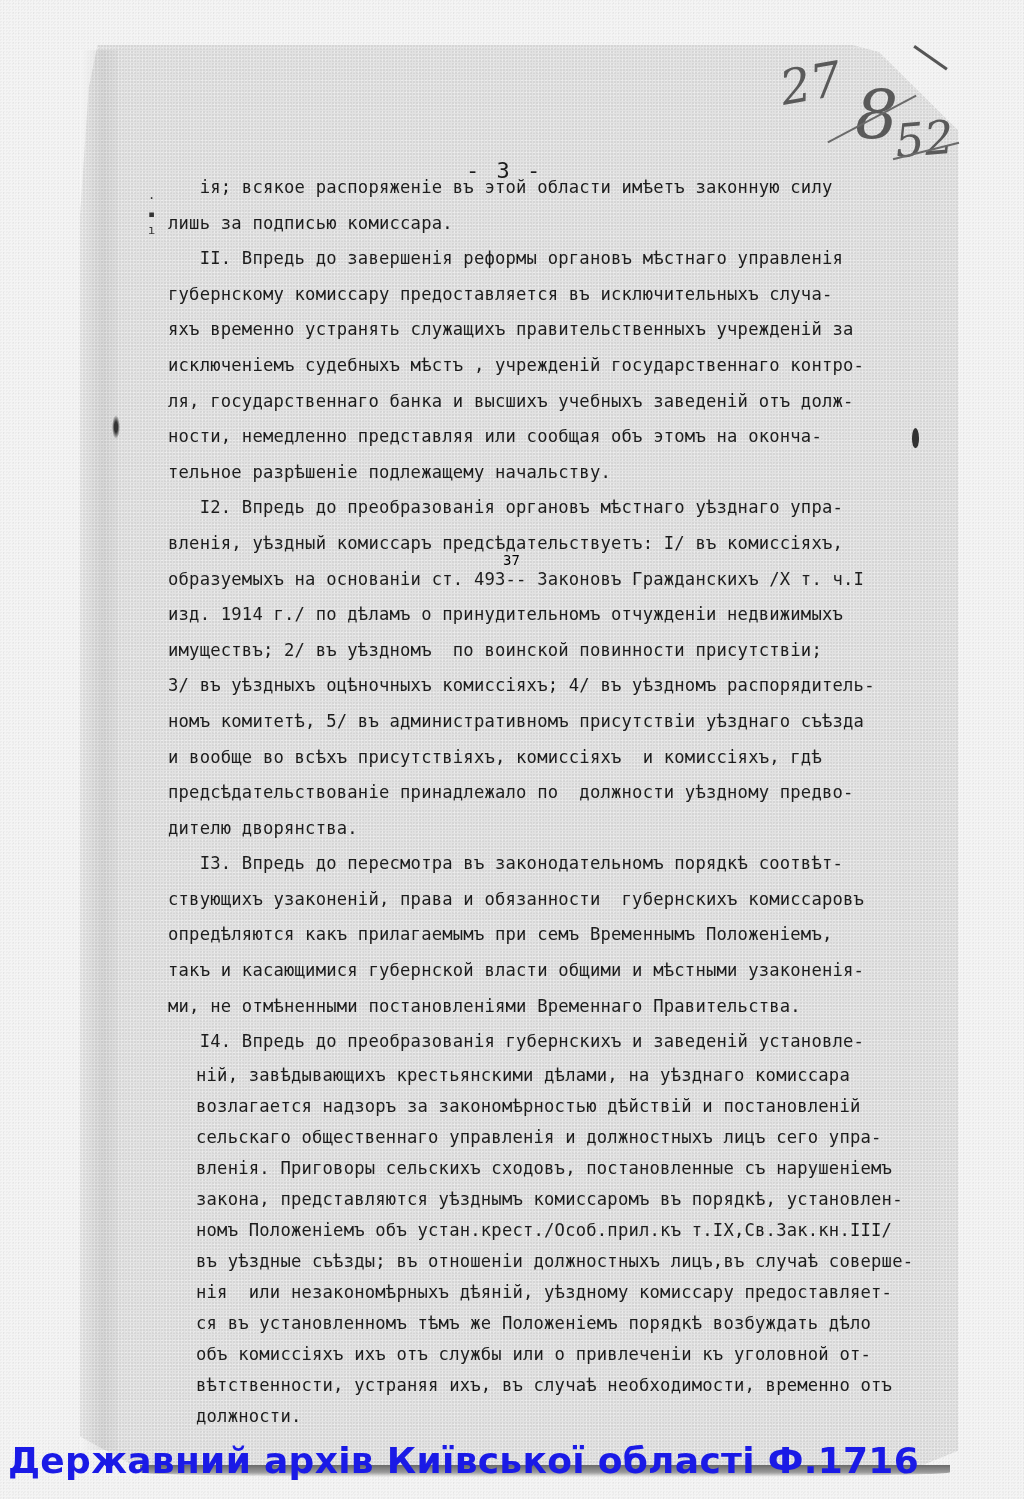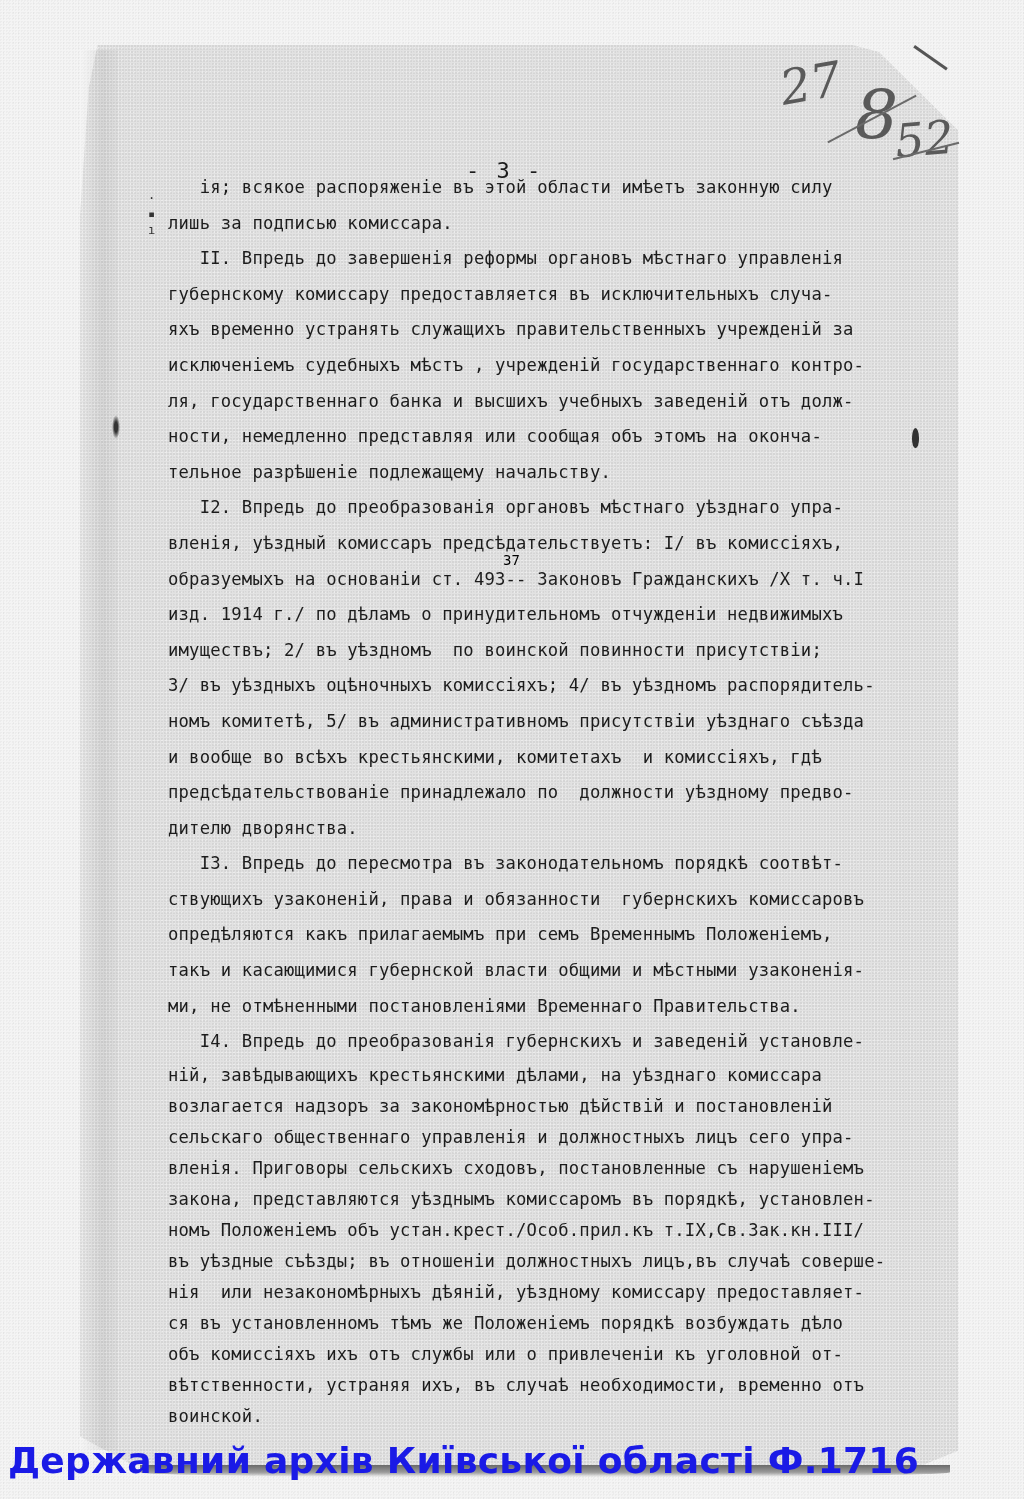--- a/index.html
+++ b/index.html
@@ -94,20 +94,21 @@
   }
   .line {
     display: block;
     height: 35.6px;
     line-height: 35.6px;
     white-space: pre;
   }
   .line.tight {
     height: 31px;
     line-height: 31px;
+    margin-left: 28px;
   }
   .superscript {
     position: absolute;
     left: 503px;
     top: 552px;
     font-size: 14px;
     color: #000000;
     font-family: "DejaVu Sans Mono", monospace;
   }
   .margin-marks {
@@ -178,38 +179,38 @@
   <span class="line">ля, государственнаго банка и высшихъ учебныхъ заведеній отъ долж-</span>
   <span class="line">ности, немедленно представляя или сообщая объ этомъ на оконча-</span>
   <span class="line">тельное разрѣшеніе подлежащему начальству.</span>
   <span class="line">   I2. Впредь до преобразованія органовъ мѣстнаго уѣзднаго упра-</span>
   <span class="line">вленія, уѣздный комиссаръ предсѣдательствуетъ: I/ въ комиссіяхъ,</span>
   <span class="line">образуемыхъ на основаніи ст. 493-- Законовъ Гражданскихъ /Х т. ч.I</span>
   <span class="line">изд. 1914 г./ по дѣламъ о принудительномъ отчужденіи недвижимыхъ</span>
   <span class="line">имуществъ; 2/ въ уѣздномъ  по воинской повинности присутствіи;</span>
   <span class="line">3/ въ уѣздныхъ оцѣночныхъ комиссіяхъ; 4/ въ уѣздномъ распорядитель-</span>
   <span class="line">номъ комитетѣ, 5/ въ административномъ присутствіи уѣзднаго съѣзда</span>
-  <span class="line">и вообще во всѣхъ крестьянскими, комитетахъ  и комиссіяхъ, гдѣ</span>
+  <span class="line">и вообще во всѣхъ присутствіяхъ, комиссіяхъ  и комиссіяхъ, гдѣ</span>
   <span class="line">предсѣдательствованіе принадлежало по  должности уѣздному предво-</span>
   <span class="line">дителю дворянства.</span>
   <span class="line">   I3. Впредь до пересмотра въ законодательномъ порядкѣ соотвѣт-</span>
   <span class="line">ствующихъ узаконеній, права и обязанности  губернскихъ комиссаровъ</span>
   <span class="line">опредѣляются какъ прилагаемымъ при семъ Временнымъ Положеніемъ,</span>
   <span class="line">такъ и касающимися губернской власти общими и мѣстными узаконенія-</span>
   <span class="line">ми, не отмѣненными постановленіями Временнаго Правительства.</span>
   <span class="line">   I4. Впредь до преобразованія губернскихъ и заведеній установле-</span>
   <span class="line tight">ній, завѣдывающихъ крестьянскими дѣлами, на уѣзднаго комиссара</span>
   <span class="line tight">возлагается надзоръ за закономѣрностью дѣйствій и постановленій</span>
   <span class="line tight">сельскаго общественнаго управленія и должностныхъ лицъ сего упра-</span>
   <span class="line tight">вленія. Приговоры сельскихъ сходовъ, постановленные съ нарушеніемъ</span>
   <span class="line tight">закона, представляются уѣзднымъ комиссаромъ въ порядкѣ, установлен-</span>
   <span class="line tight">номъ Положеніемъ объ устан.крест./Особ.прил.къ т.IX,Св.Зак.кн.III/</span>
   <span class="line tight">въ уѣздные съѣзды; въ отношеніи должностныхъ лицъ,въ случаѣ соверше-</span>
   <span class="line tight">нія  или незакономѣрныхъ дѣяній, уѣздному комиссару предоставляет-</span>
   <span class="line tight">ся въ установленномъ тѣмъ же Положеніемъ порядкѣ возбуждать дѣло</span>
   <span class="line tight">объ комиссіяхъ ихъ отъ службы или о привлеченіи къ уголовной от-</span>
   <span class="line tight">вѣтственности, устраняя ихъ, въ случаѣ необходимости, временно отъ</span>
-  <span class="line tight">воинской.</span>
+  <span class="line tight">должности.</span>
 </div>
 
 <span class="superscript">37</span>
 
 <div class="footer-watermark">Державний архів Київської області Ф.1716</div>
 
 </body></html>

